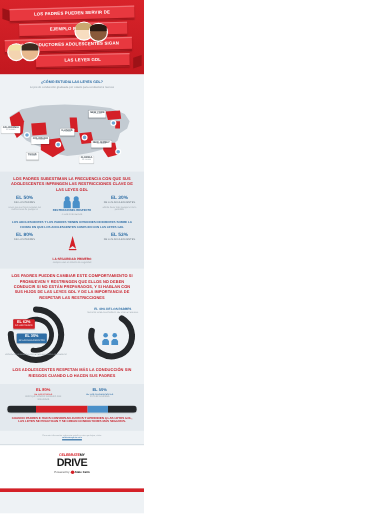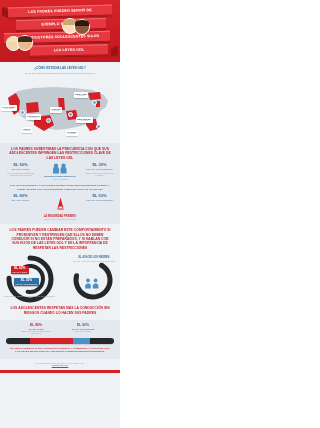--- a/index.html
+++ b/index.html
@@ -332,15 +332,27 @@
     </div>
 
     <div class="bar-foot">CUANDO PADRES E HIJOS CONVERSAN JUNTOS Y APRENDEN A LAS LEYES GDL, LAS LEYES SE PRACTICAN Y SE CREAN CONDUCTORES MÁS SEGUROS.</div>
   </div>
 
   <div class="srcsec">
     <div class="src">Para más información sobre este estudio y cómo participar, visite:</div>
     <a class="srclink" href="#">celebratemydrive.com</a>
   </div>
 
+  <div class="footer">
+    <div class="logo">
+      <div class="logo-top">
+        <span class="cel">CELEBRATE</span><span>MY</span>
+      </div>
+      <div class="logo-big">DRIVE</div>
+      <div class="powered">
+        <span>Powered by</span>
+        <span class="sf-dot"></span><b>State Farm</b>
+      </div>
+    </div>
+  </div>
 
   <div class="redbar"></div>
 </div>
 
 </body></html>

